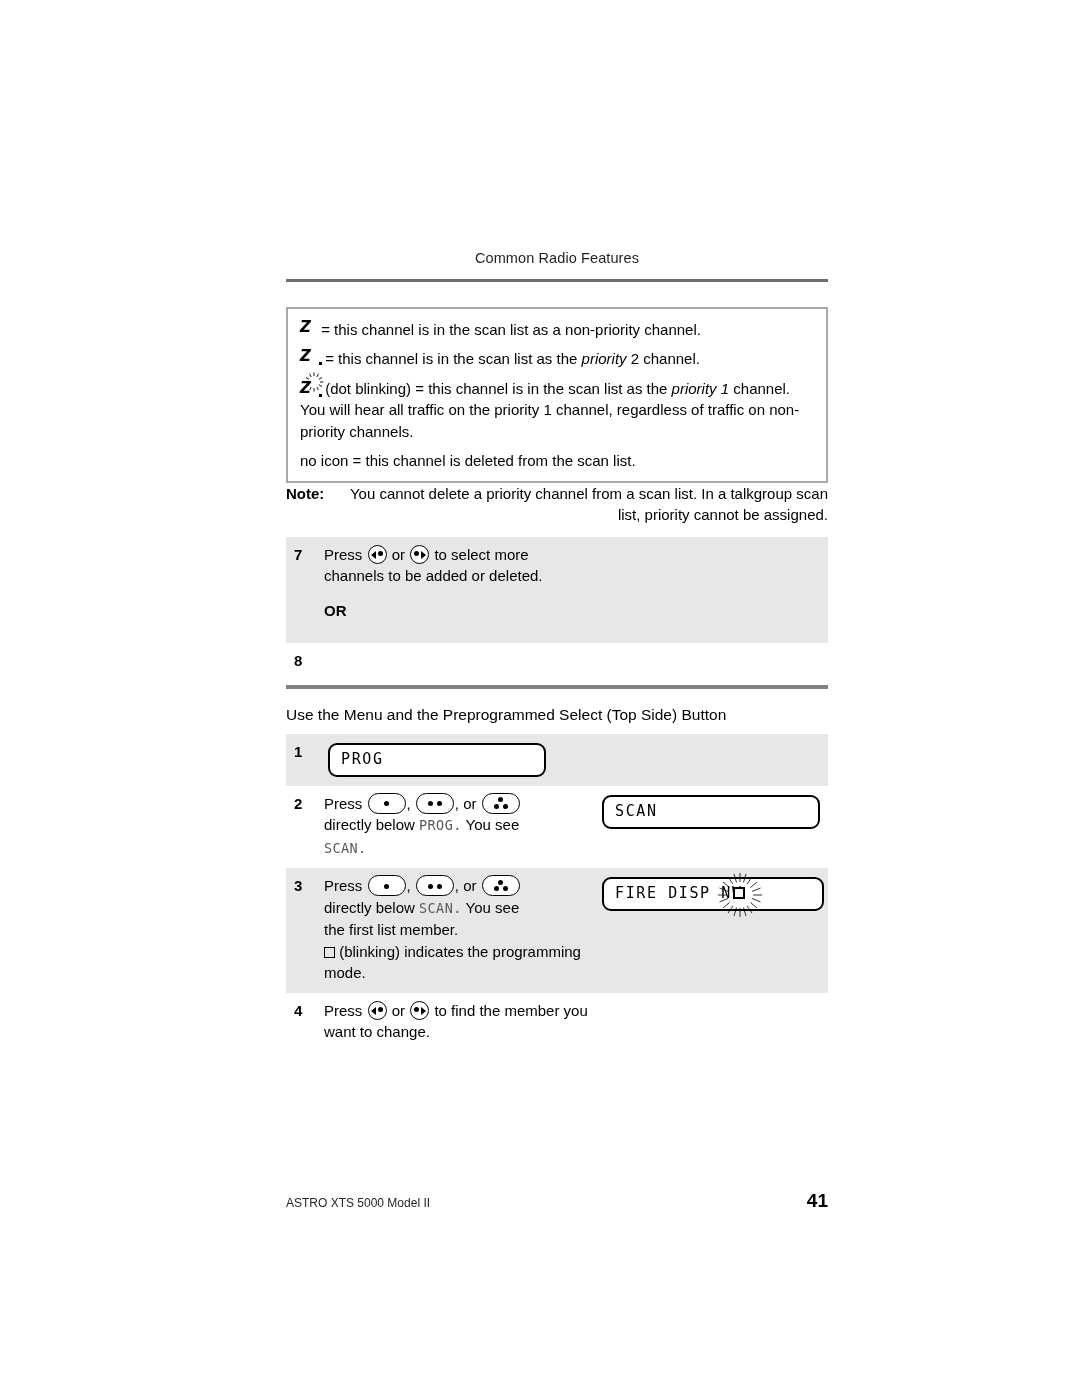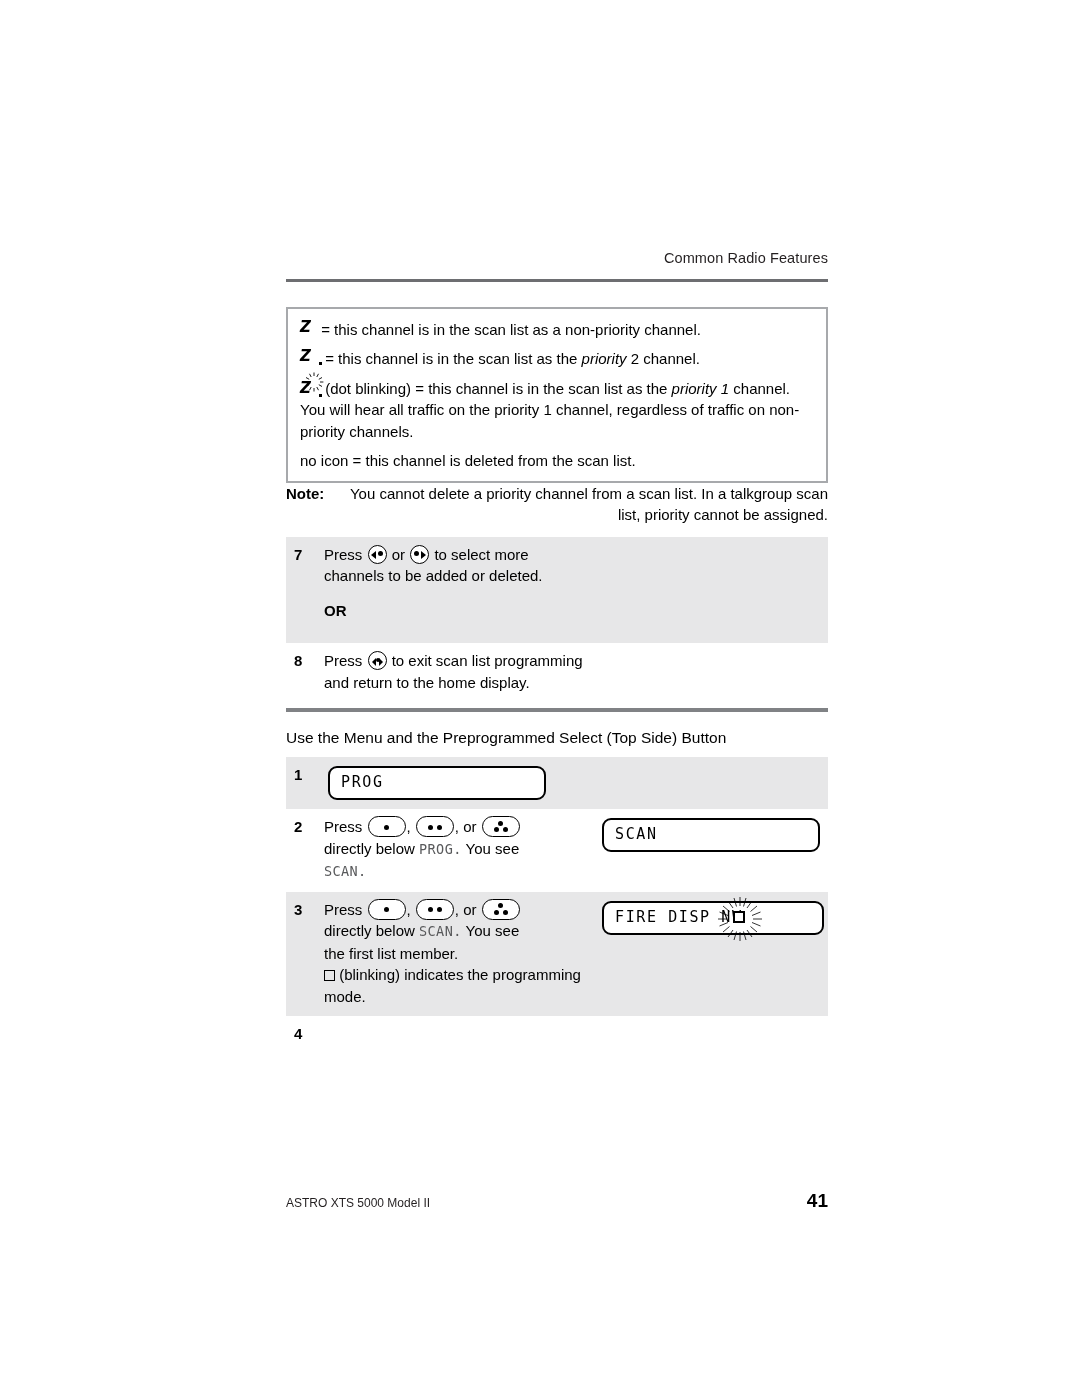--- a/index.html
+++ b/index.html
@@ -18,21 +18,21 @@
 
   .page {
     position: absolute;
     left: 286px;
     top: 0;
     width: 542px;
   }
 
   
   .header-title {
-    text-align: right;
+    text-align: center;
     font-size: 14.5px;
     color: #231f20;
     margin-top: 250px;
     letter-spacing: 0.1px;
   }
   .header-rule {
     margin-top: 13px;
     height: 2.5px;
     background: #6d6e71;
   }
@@ -327,25 +327,20 @@
           <span class="btn btn-round"><span class="dotc" style="width:5px;height:5px;left:3px;top:5.5px;"></span><span class="tri-r"></span></span>
           <span>to select more channels to be added or deleted.</span>
         </div>
         <div class="or-line">OR</div>
       </div>
       <div class="step-disp"></div>
     </div>
 
     <div class="step-row">
       <div class="step-num">8</div>
-      <div class="step-body narrow">
-        <span>Press</span>
-        <span class="btn btn-round"><span class="dotc" style="width:4px;height:4px;left:7px;top:6px;"></span><span class="tri-l" style="left:3px;top:5.5px;border-right-width:4px;"></span><span class="tri-r" style="right:3px;top:5.5px;border-left-width:4px;"></span></span>
-        <span>to exit scan list programming and return to the home display.</span>
-      </div>
       <div class="step-disp"></div>
     </div>
   </div>
 
   <div class="section-rule"></div>
   <div class="section-heading">Use the Menu and the Preprogrammed Select (Top Side) Button</div>
 
   <div class="steps" style="margin-top:9px;">
 
     <div class="step-row shaded">
@@ -412,20 +407,27 @@
               <line x1="17" y1="2" x2="19.5" y2="10.5"></line>
             </g>
           </svg>
           <span class="lcd-blink-sq"></span>
         </div>
       </div>
     </div>
 
     <div class="step-row">
       <div class="step-num">4</div>
+      <div class="step-body narrow">
+        <span>Press</span>
+        <span class="btn btn-round"><span class="tri-l"></span><span class="dotc" style="width:5px;height:5px;left:9px;top:5.5px;"></span></span>
+        <span>or</span>
+        <span class="btn btn-round"><span class="dotc" style="width:5px;height:5px;left:3px;top:5.5px;"></span><span class="tri-r"></span></span>
+        <span>to find the member you want to change.</span>
+      </div>
       <div class="step-disp"></div>
     </div>
 
   </div>
 </div>
 
 <div class="footer">
   <div class="footer-left">ASTRO XTS 5000 Model II</div>
   <div class="footer-page">41</div>
 </div>

